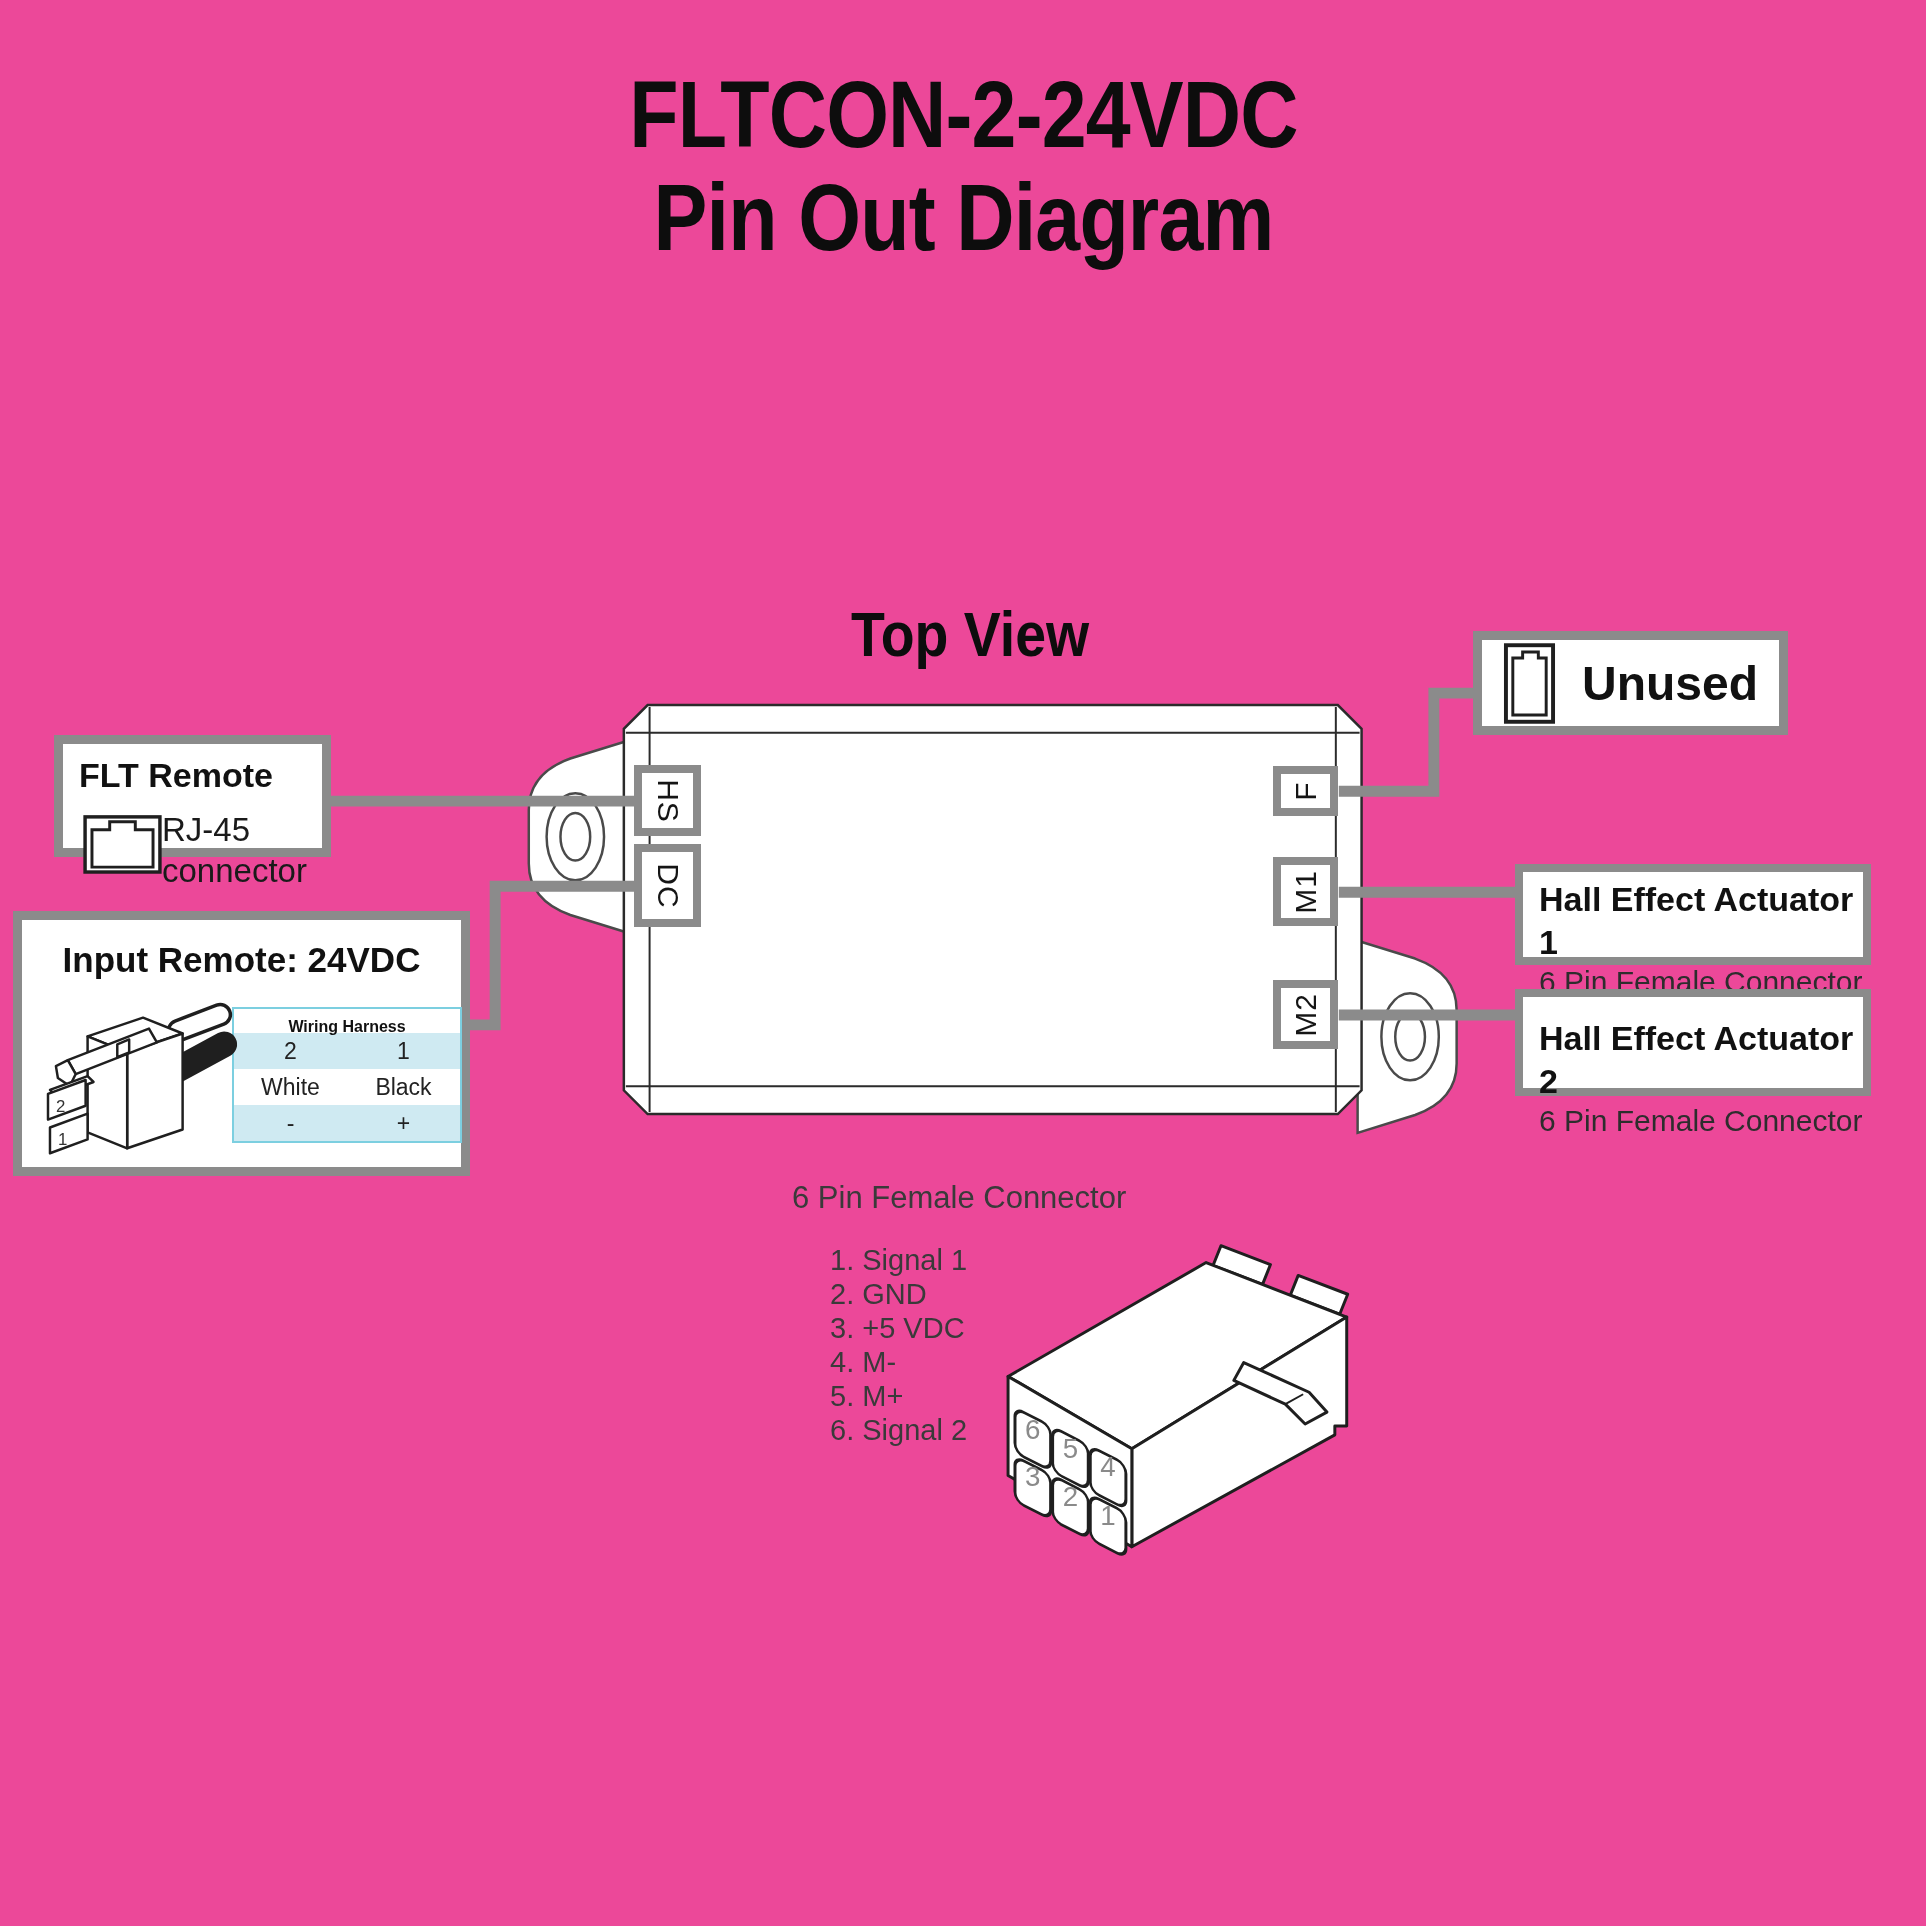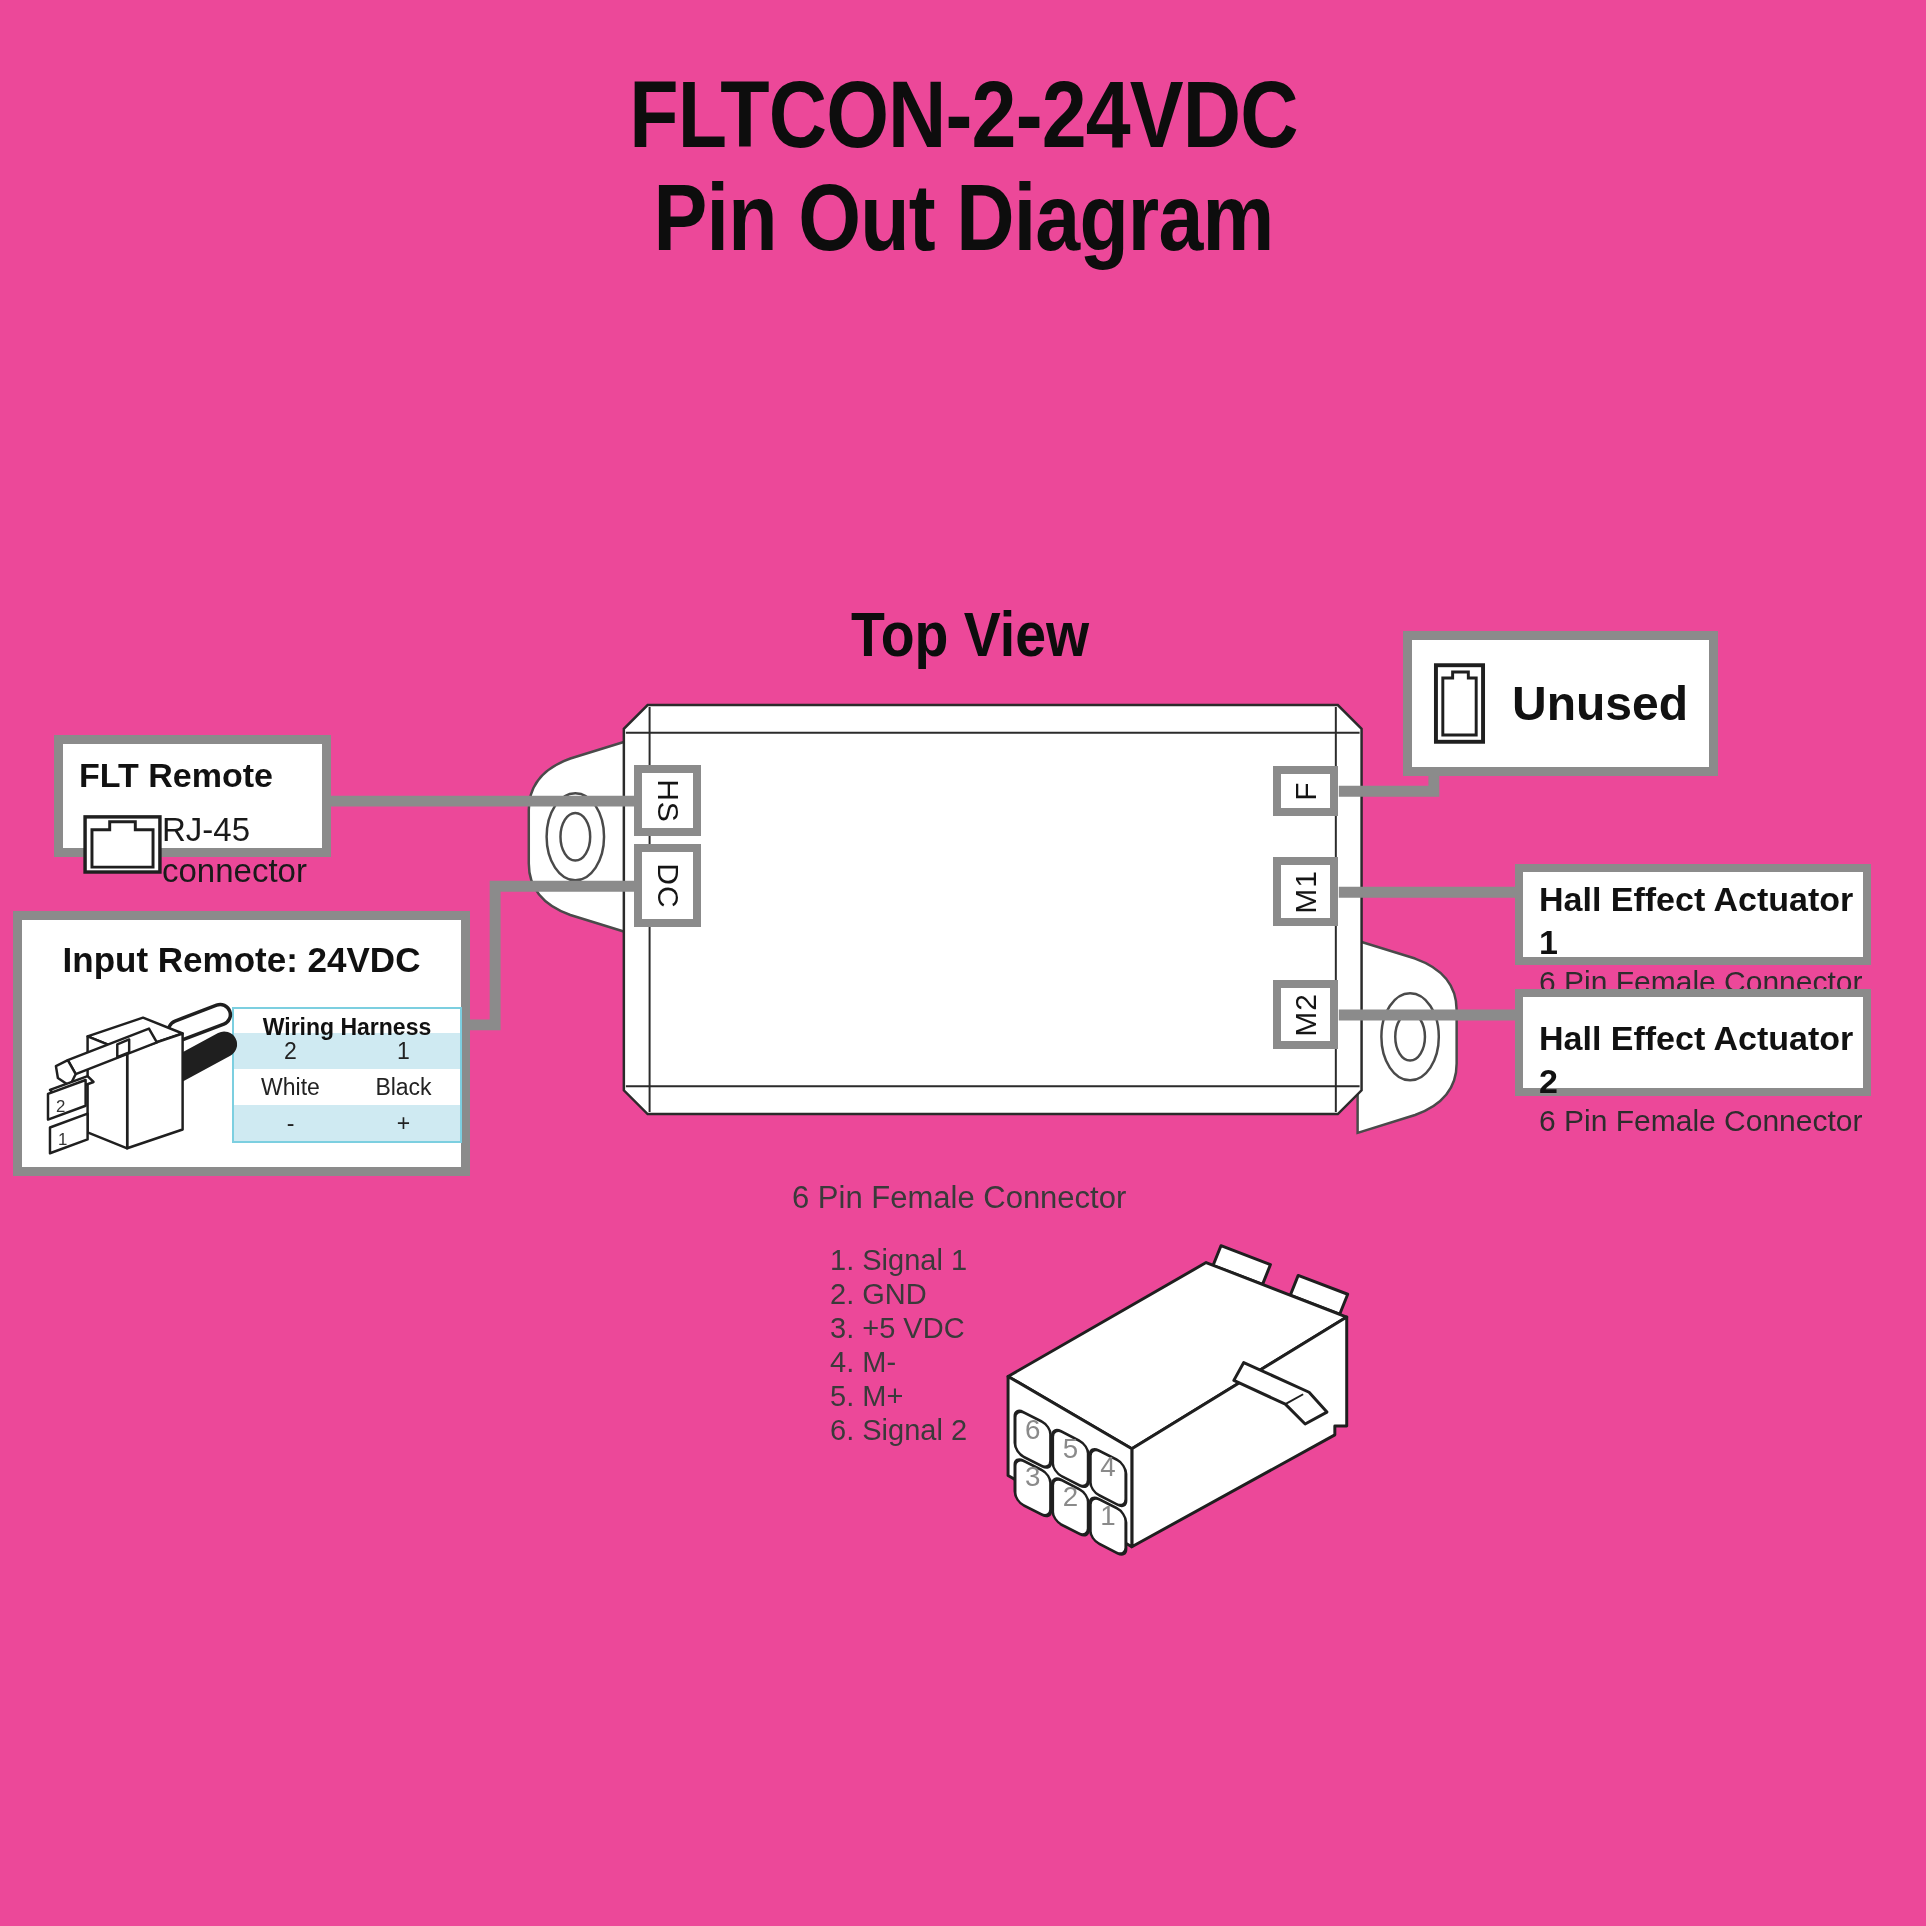--- a/index.html
+++ b/index.html
@@ -18,21 +18,21 @@
 
   
   .flt-title{padding:12px 0 0 16px;font-size:34px;font-weight:bold;}
   .flt-row{display:flex;align-items:flex-start;padding:14px 0 0 20px;}
   .flt-label{font-size:33px;line-height:1.25;width:158px;color:#1a1a1a;}
 
   
   .iv-title{margin-top:20px;text-align:center;font-size:35px;font-weight:bold;}
   .wh-table{position:absolute;left:210px;top:87px;width:230px;border:2px solid #7ccfe0;
     box-sizing:border-box;background:#fff;}
-  .wh-header{height:24px;line-height:36px;text-align:center;font-size:23px;font-weight:bold;}
+  .wh-header{height:24px;line-height:36px;text-align:center;font-size:16px;font-weight:bold;}
   .wh-row{height:36px;display:flex;}
   .wh-row.alt{background:#cfeaf2;}
   .wh-cell{width:50%;text-align:center;line-height:36px;font-size:23px;color:#222;}
 
   
   .port{position:absolute;background:#fff;border:8px solid #8b8b8b;box-sizing:border-box;
     display:flex;align-items:center;justify-content:center;z-index:3;
     font-size:30px;color:#151515;letter-spacing:1px;}
   .port .rcw{transform:rotate(90deg);}
   .port .rccw{transform:rotate(-90deg);}
@@ -189,21 +189,21 @@
   <div class="port" style="left:1273px;top:766px;width:65px;height:50px;">
     <span class="rccw">F</span>
   </div>
   <div class="port" style="left:1273px;top:857px;width:65px;height:69px;">
     <span class="rccw">M1</span>
   </div>
   <div class="port" style="left:1273px;top:980px;width:65px;height:69px;">
     <span class="rccw">M2</span>
   </div>
 
-  <div class="gbox" style="left:1403px;top:631px;width:315px;height:145px;text-align:center;">
+  <div class="gbox" style="left:1473px;top:631px;width:315px;height:104px;text-align:center;">
     <div class="unused-inner">
       <svg width="53" height="83" viewBox="0 0 54 84">
         <rect x="3" y="3" width="48" height="78" fill="#fff" stroke="#1f1f1f" stroke-width="4"></rect>
         <path d="M 10 74 L 10 16 L 20 16 L 20 10 L 36 10 L 36 16 L 44 16 L 44 74 Z" fill="#fff" stroke="#1f1f1f" stroke-width="3"></path>
       </svg>
       <div class="unused-label">Unused</div>
     </div>
   </div>
 
   <div class="gbox hea" style="left:1515px;top:840px;width:356px;height:101px;">

